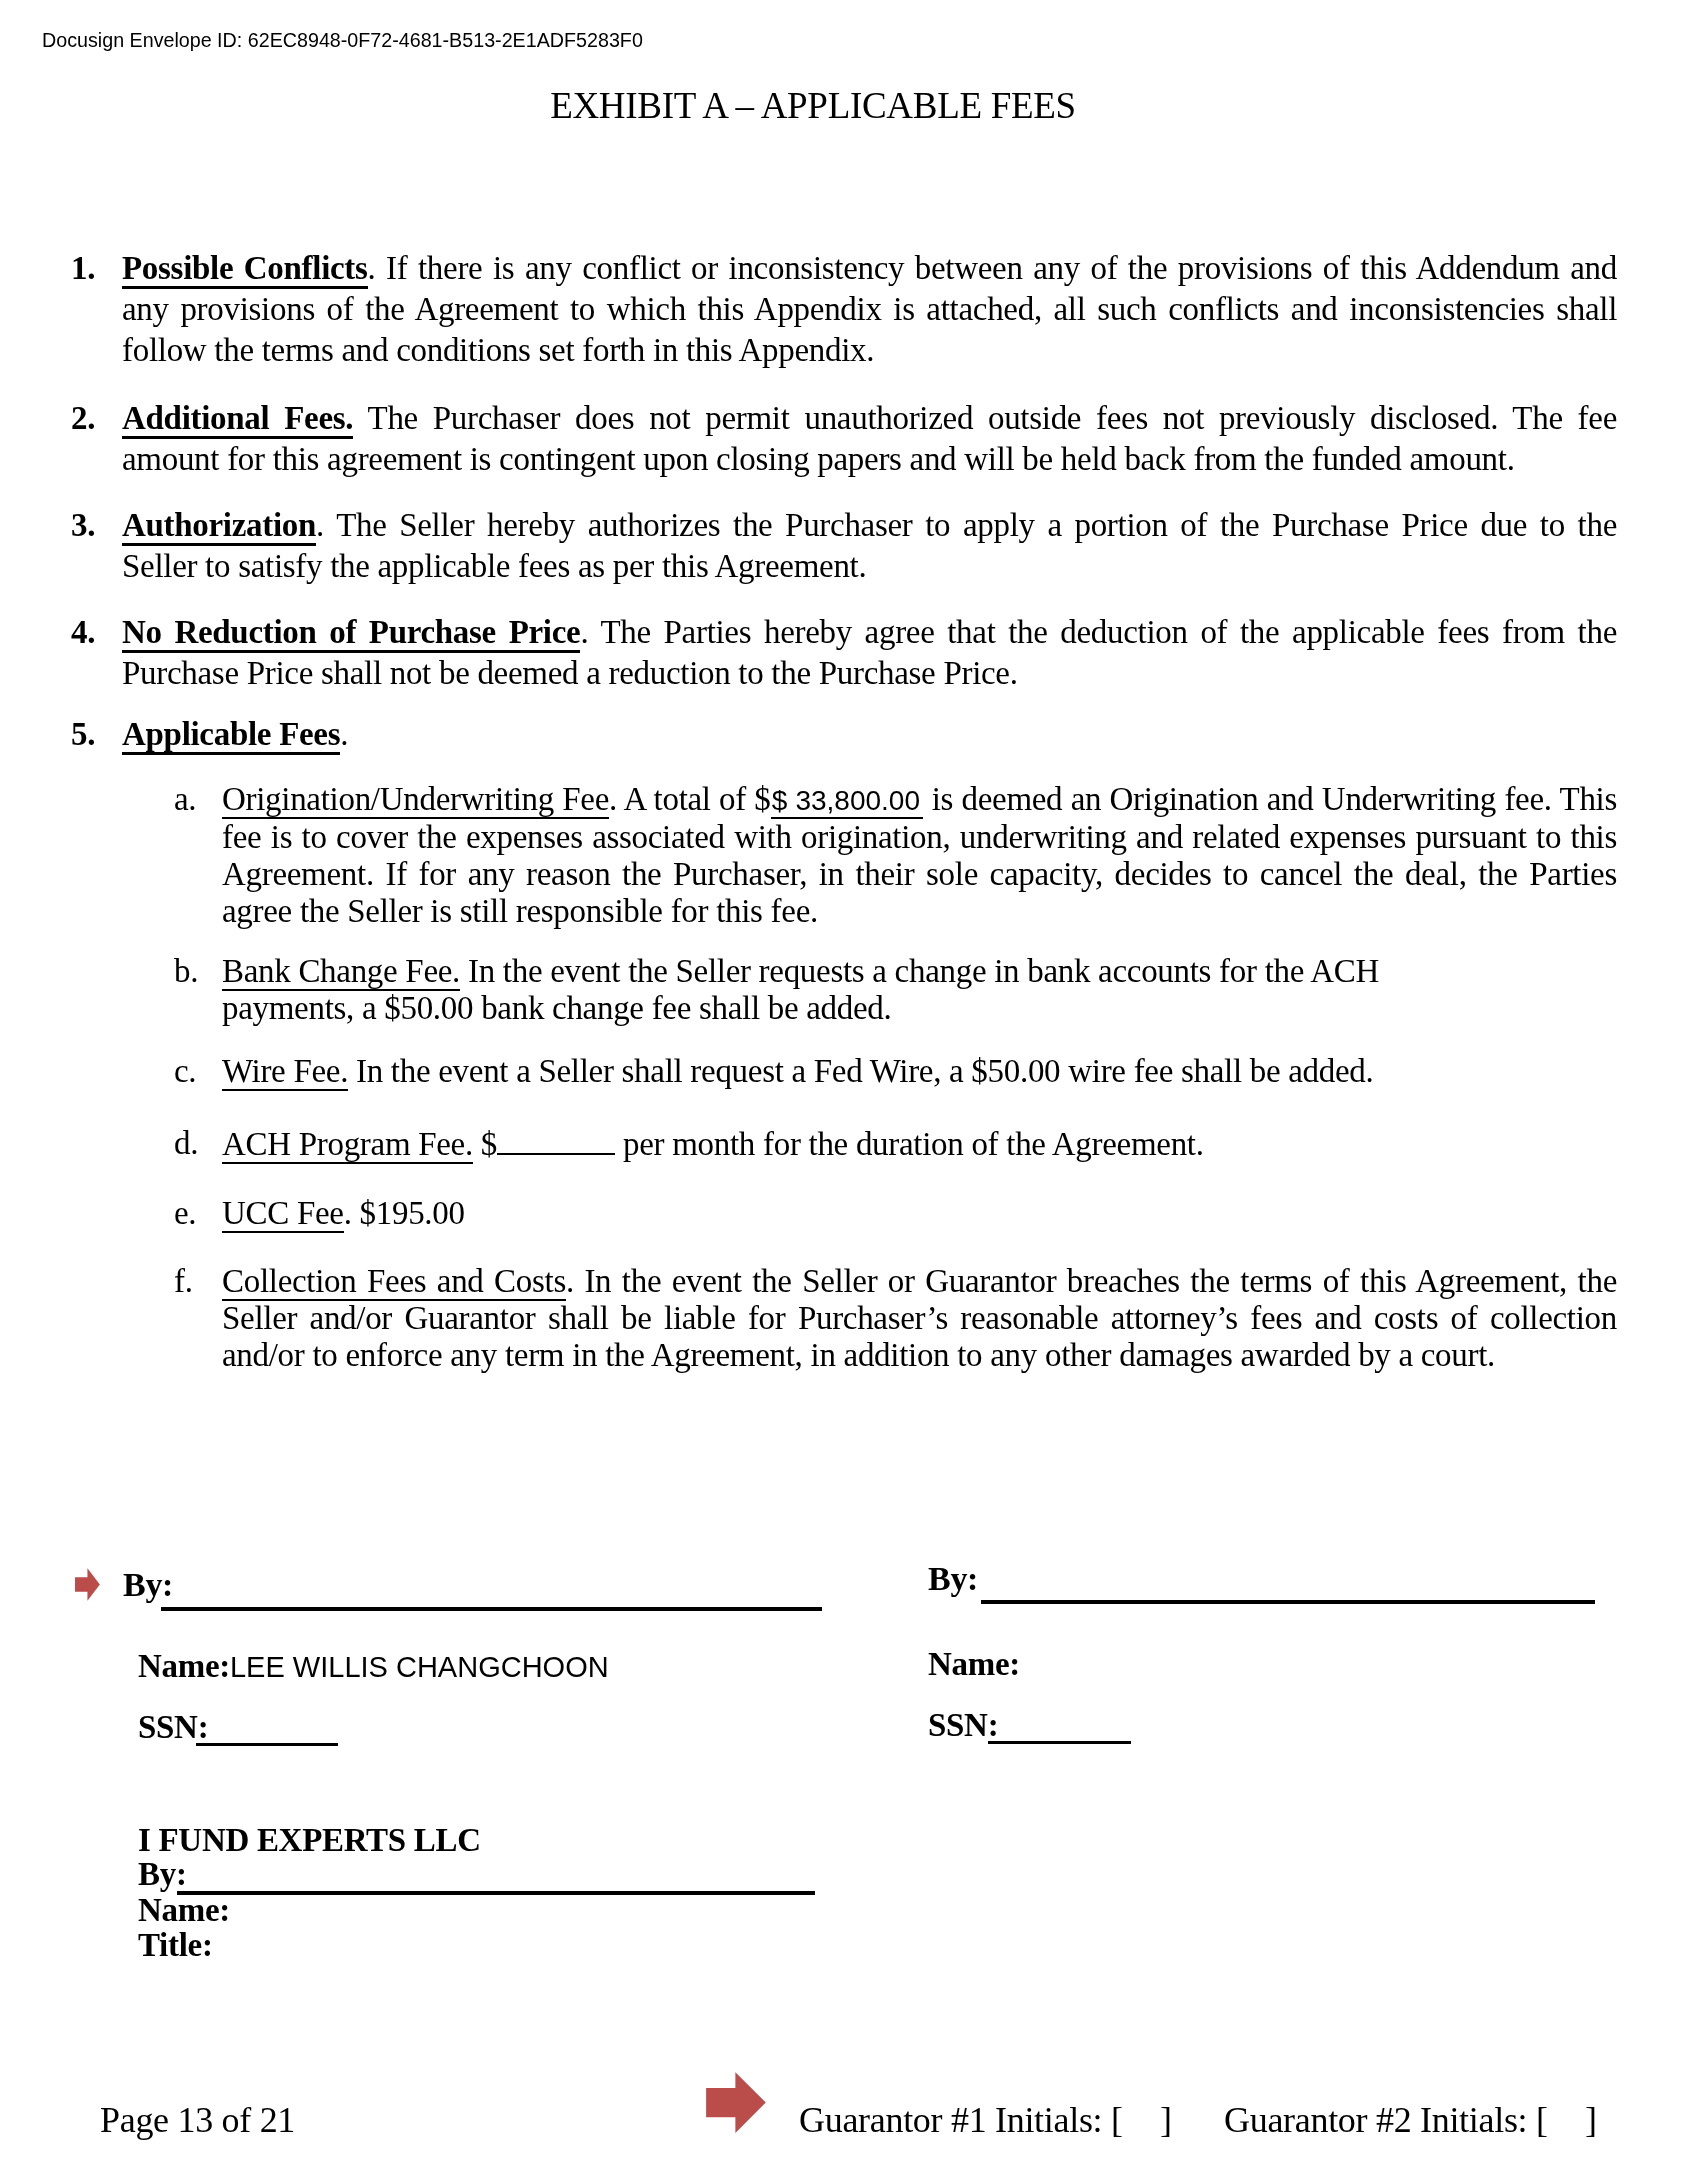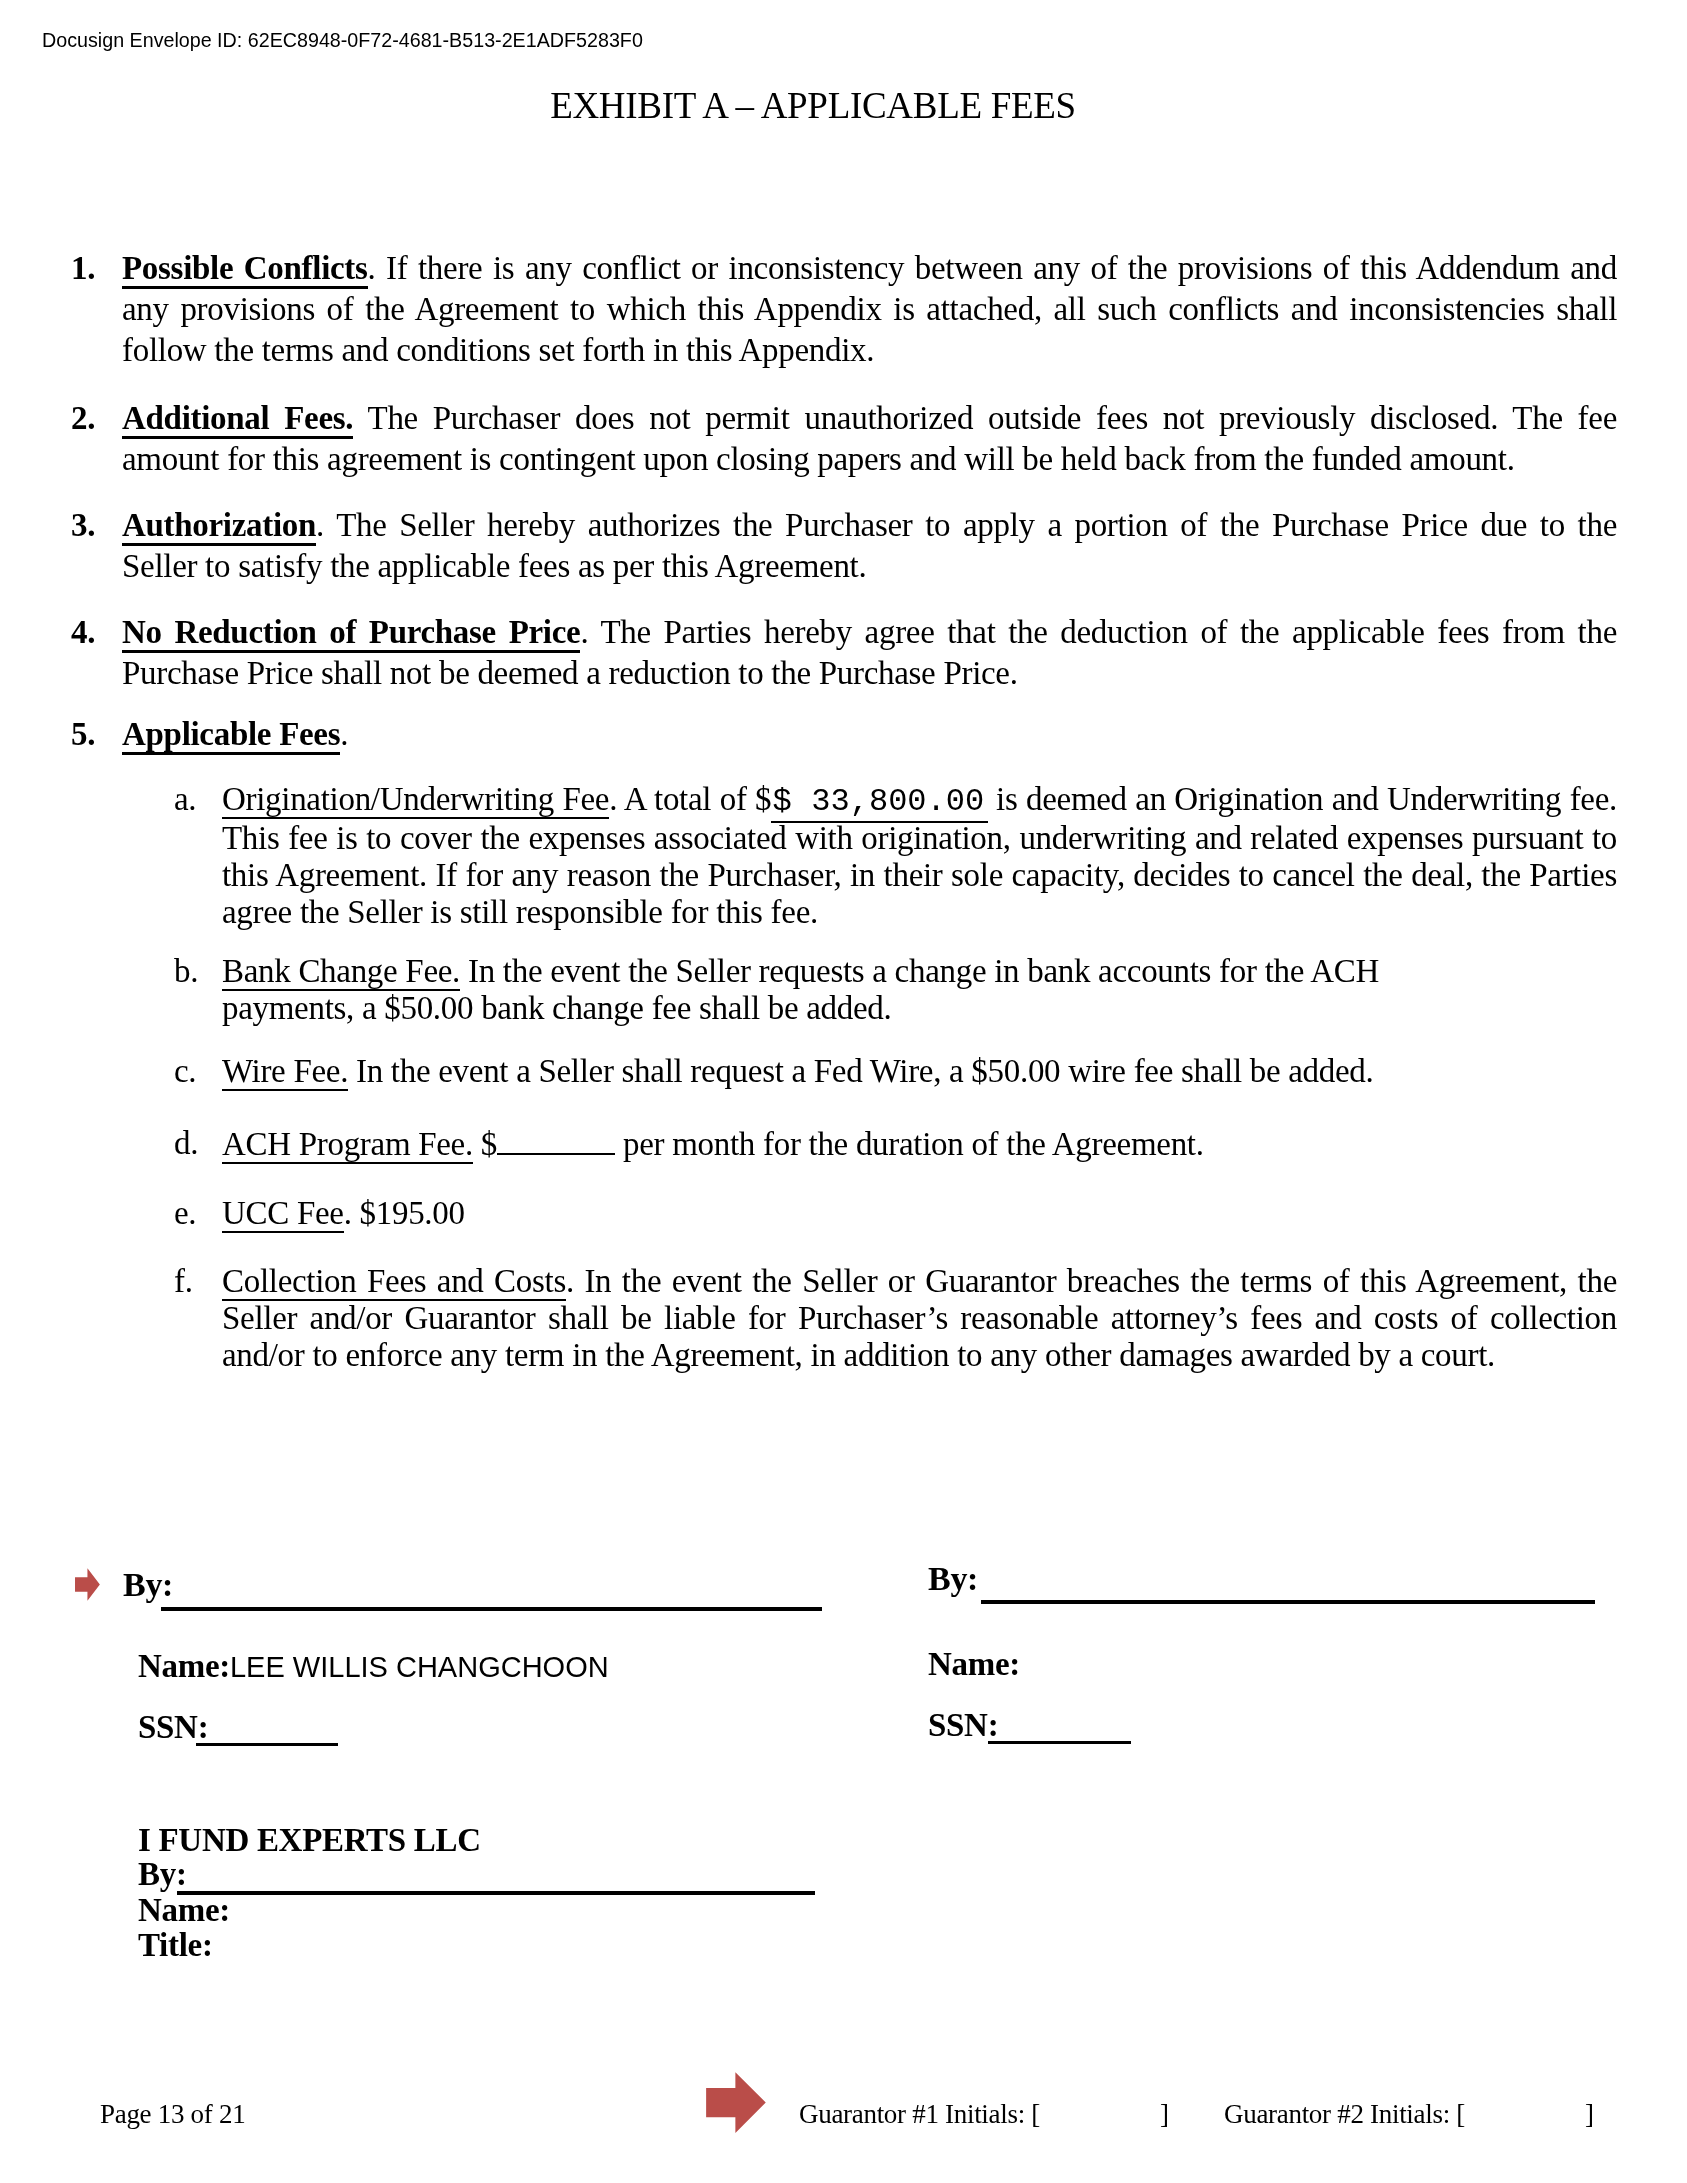--- a/index.html
+++ b/index.html
@@ -11,28 +11,28 @@
   .title{left:0;top:84px;width:1626px;text-align:center;font-size:37px;font-weight:normal;}
   .intro{left:123px;top:180px;font-size:32px;font-weight:bold;}
   .sec{left:71px;width:1546px;padding-left:51px;box-sizing:border-box;font-size:33px;line-height:41px;}
   .sub{left:174px;width:1443px;padding-left:48px;box-sizing:border-box;font-size:33px;line-height:37px;}
   .sec p,.sub p{margin:0;}
   .justify p{text-align:justify;}
   .num{position:absolute;left:0;top:0;font-weight:bold;}
   .ltr{position:absolute;left:0;top:0;}
   .hd{font-weight:bold;border-bottom:3.4px solid #000;}
   .shd{border-bottom:2.8px solid #000;}
-  .field{font-family:Liberation Mono, monospace;letter-spacing:0;font-size:32px;border-bottom:2.3px solid #000;padding:0 3.4px 1.1px 1.1px;}
+  .field{font-family:Liberation Sans, sans-serif;letter-spacing:0;font-size:28px;border-bottom:2.3px solid #000;padding:0 3.4px 1.1px 1.1px;}
   .blank{display:inline-block;width:118px;border-bottom:2.8px solid #000;height:28px;vertical-align:baseline;}
   .sigline{position:absolute;background:#000;height:3.9px;}
   .thin{height:3.4px;}
   .lbl58{font-size:33px;font-weight:bold;}
   .lbl60{font-size:34px;font-weight:bold;}
   .val{font-size:29px;}
-  .footer-txt{font-size:27px;}
+  .footer-txt{font-size:36px;}
   svg{display:block;}
 </style>
 </head>
 <body>
 
 <div id="page">
 
   <div class="abs docusign sans">Docusign Envelope ID: 62EC8948-0F72-4681-B513-2E1ADF5283F0</div>
 
   <div class="abs title">EXHIBIT A – APPLICABLE FEES</div>

